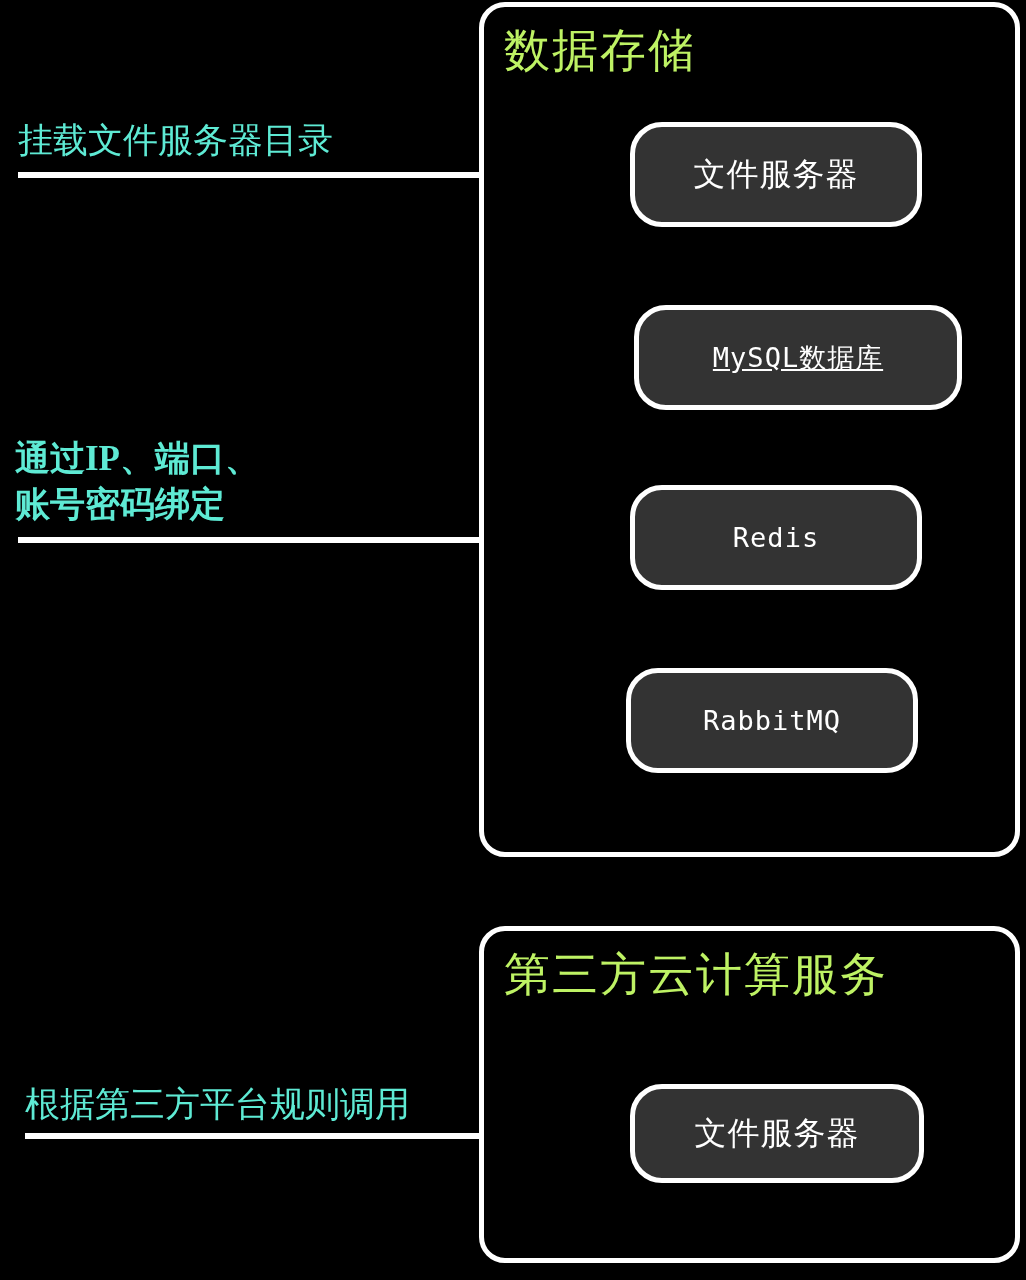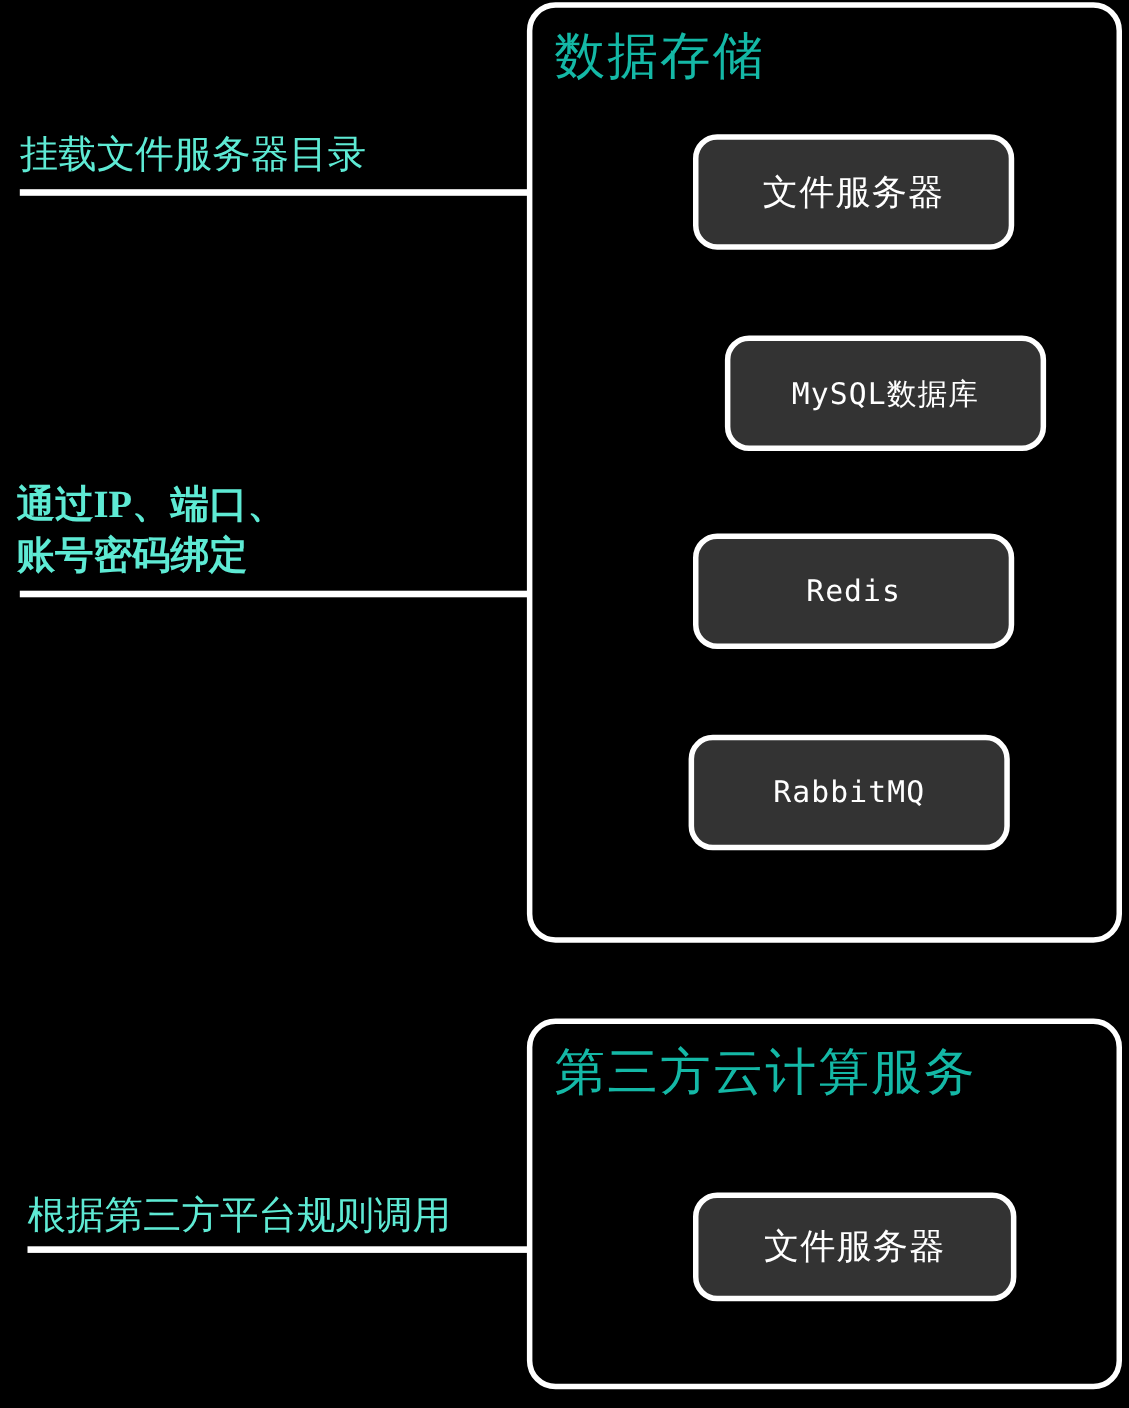--- a/index.html
+++ b/index.html
@@ -42,48 +42,48 @@
     width: 541px;
     height: 337px;
   }
   .group-title {
     position: absolute;
     left: 20px;
     top: 16px;
     font-size: 46px;
     line-height: 56px;
     letter-spacing: 2px;
-    color: #14b8a6;
+    color: #bef264;
     white-space: nowrap;
   }
 
   
   .node {
     position: absolute;
     background: #333333;
     border: 5px solid #ffffff;
-    border-radius: 22px;
+    border-radius: 32px;
     box-sizing: border-box;
     display: flex;
     align-items: center;
     justify-content: center;
     color: #ffffff;
     font-size: 30px;
     letter-spacing: 1px;
   }
   .node.mono {
     font-family: "DejaVu Sans Mono", monospace;
     font-size: 27px;
   }
   .node.serif {
     font-family: "Liberation Serif", serif;
     font-size: 32px;
   }
   #node-fileserver { left: 630px; top: 122px; width: 292px; height: 105px; }
-  #node-mysql      { left: 659px; top: 305px; width: 292px; height: 105px; }
+  #node-mysql      { left: 634px; top: 305px; width: 328px; height: 105px; text-decoration: underline; }
   #node-redis      { left: 630px; top: 485px; width: 292px; height: 105px; }
   #node-rabbitmq   { left: 626px; top: 668px; width: 292px; height: 105px; }
   #node-sms        { left: 630px; top: 1084px; width: 294px; height: 99px; }
 
   
   .caption {
     position: absolute;
     color: #5eead4;
     font-size: 35px;
     line-height: 46px;

